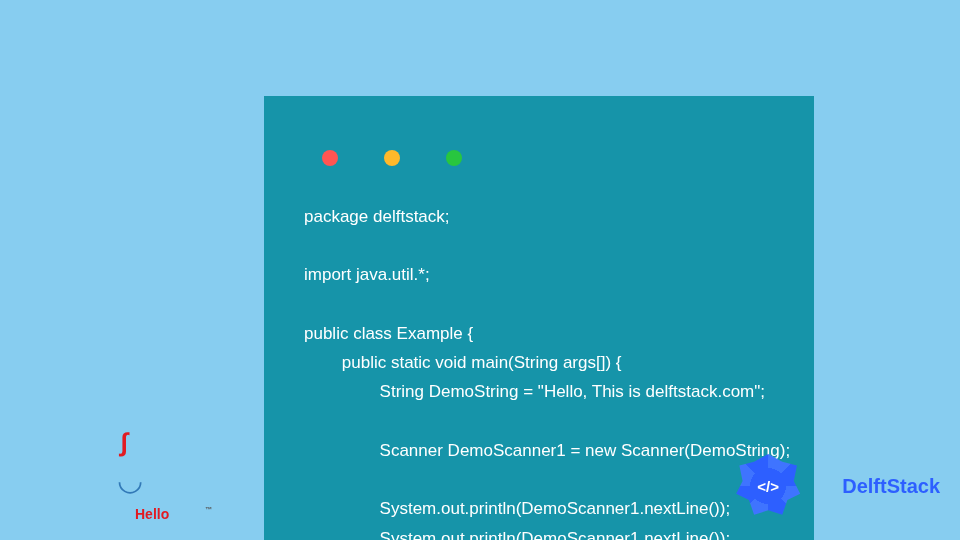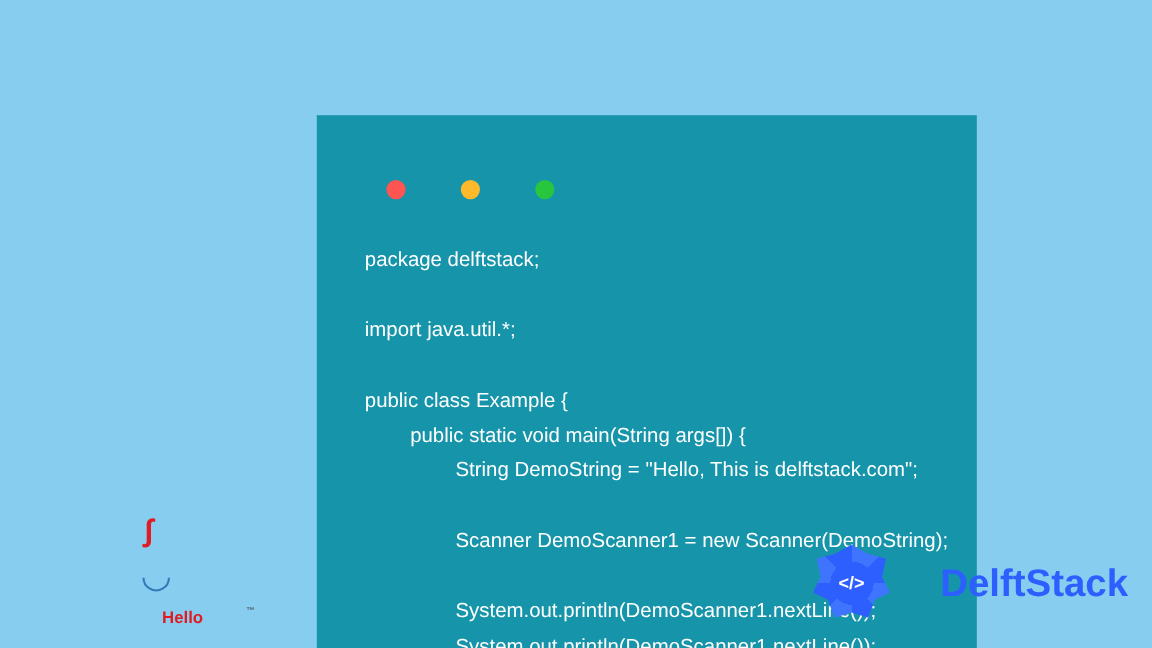--- a/index.html
+++ b/index.html
@@ -38,21 +38,21 @@
   .delft-logo { position:absolute; right:20px; bottom:22px; display:flex; align-items:center; gap:6px; }
   .delft-badge {
     width:64px; height:64px;
     display:flex; align-items:center; justify-content:center;
     background:
       radial-gradient(circle at 50% 50%, #2d5fff 0 18px, transparent 18px),
       conic-gradient(#3f74ff 0 12.5%, #2d5fff 0 25%, #3f74ff 0 37.5%, #2d5fff 0 50%, #3f74ff 0 62.5%, #2d5fff 0 75%, #3f74ff 0 87.5%, #2d5fff 0 100%);
     clip-path: polygon(50% 0%, 72% 12%, 95% 18%, 90% 42%, 100% 62%, 80% 72%, 72% 95%, 50% 88%, 28% 95%, 20% 72%, 0% 62%, 10% 42%, 5% 18%, 28% 12%);
     color:#fff; font-weight:bold; font-size:15px;
   }
-  .delft-text { color:#2d5fff; font-size:32px; font-weight:600; }
+  .delft-text { color:#2d5fff; font-size:20px; font-weight:600; }
 </style>
 </head>
 <body>
 
 <div class="code-window">
   <div class="dots">
     <div class="dot dot-red"></div>
     <div class="dot dot-yellow"></div>
     <div class="dot dot-green"></div>
   </div>

